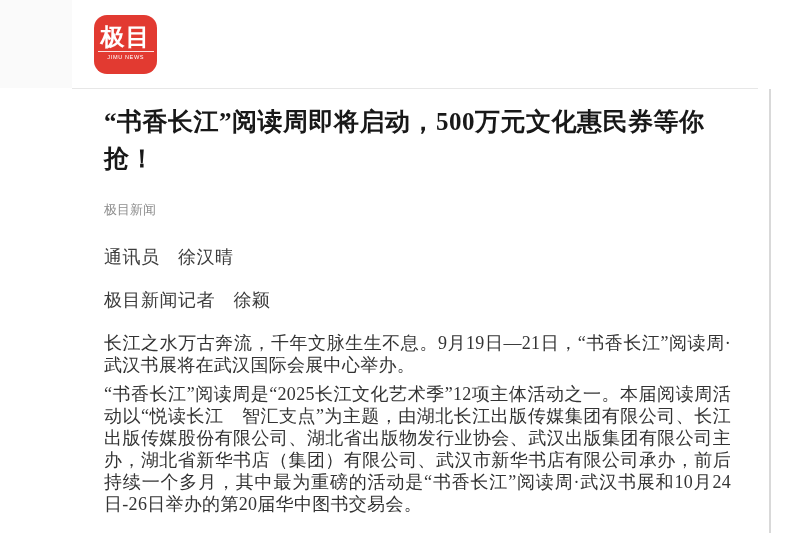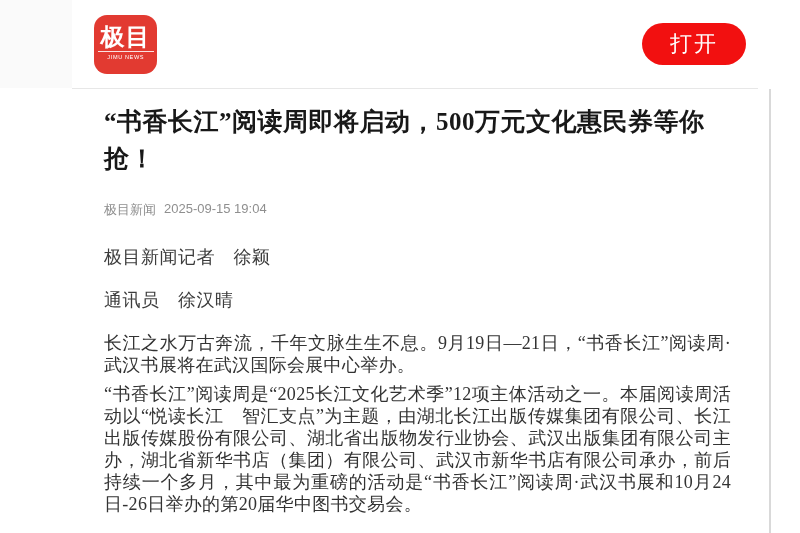--- a/index.html
+++ b/index.html
@@ -145,34 +145,32 @@
 
 <div class="page">
 
   <div class="corner-gap"></div>
 
   <div class="app-banner">
     <div class="app-logo">
       <span class="logo-cn">极目</span>
       <span class="logo-en">JIMU NEWS</span>
     </div>
-    <button class="open-btn">打开</button>
   </div>
   <div class="banner-border"></div>
 
   <div class="content-frame">
     <h1 class="article-title">“书香长江”阅读周即将启动，500万元文化惠民券等你抢！</h1>
 
     <div class="byline">
       <span>极目新闻</span>
-      <span>2025-09-15 19:04</span>
     </div>
 
+    <div class="staff-line">通讯员　徐汉晴</div>
     <div class="staff-line">极目新闻记者　徐颖</div>
-    <div class="staff-line">通讯员　徐汉晴</div>
 
     <div class="article-text">
       <p>长江之水万古奔流，千年文脉生生不息。9月19日—21日，“书香长江”阅读周·武汉书展将在武汉国际会展中心举办。</p>
       <p>“书香长江”阅读周是“2025长江文化艺术季”12项主体活动之一。本届阅读周活动以“悦读长江　智汇支点”为主题，由湖北长江出版传媒集团有限公司、长江出版传媒股份有限公司、湖北省出版物发行业协会、武汉出版集团有限公司主办，湖北省新华书店（集团）有限公司、武汉市新华书店有限公司承办，前后持续一个多月，其中最为重磅的活动是“书香长江”阅读周·武汉书展和10月24日-26日举办的第20届华中图书交易会。</p>
     </div>
   </div>
 
 </div>
 
 </body></html>

